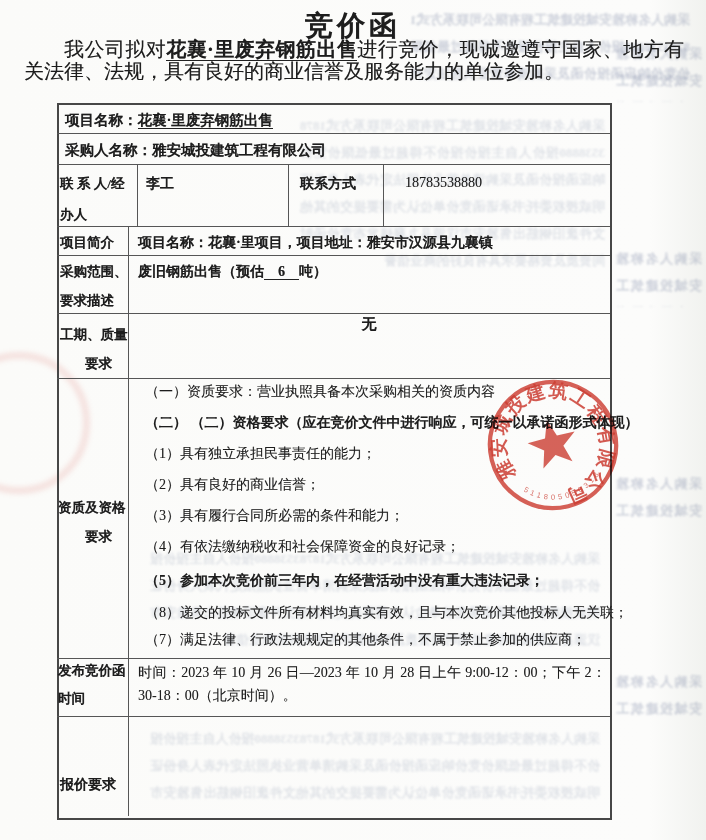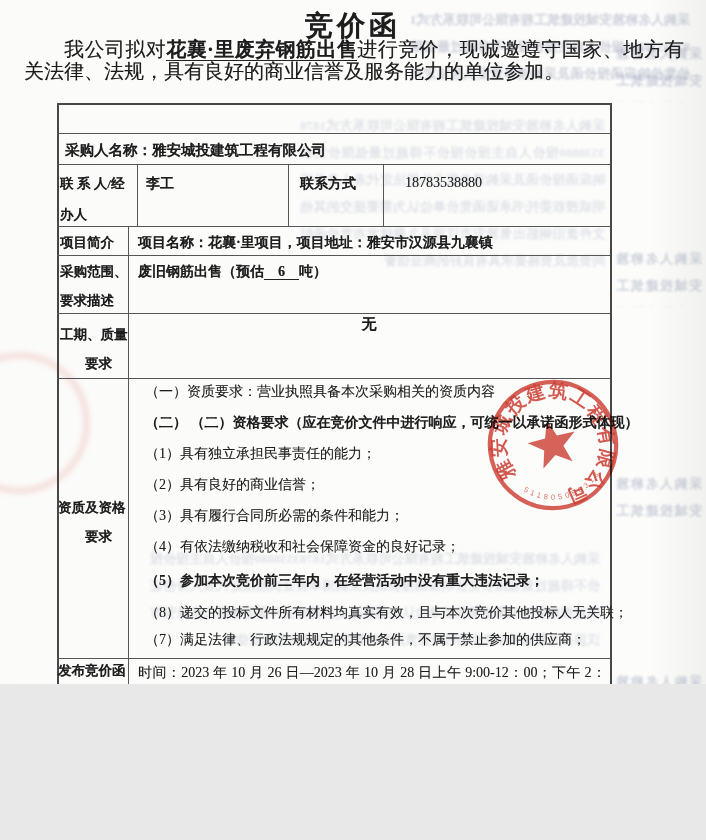--- a/index.html
+++ b/index.html
@@ -1,17 +1,17 @@
 <!DOCTYPE html>
 <html><head>
 <meta charset="utf-8">
 <style>
   html,body{margin:0;padding:0;background:#e8e8e8;}
   .page{
-    position:relative;width:706px;height:684px;overflow:hidden;
+    position:relative;width:706px;height:840px;overflow:hidden;
     background:linear-gradient(90deg,#fbfbf9 0%,#fcfcfb 92%,#f1f2ef 100%);
     font-family:"Liberation Serif","DejaVu Serif",serif;
     color:#1d1d1d;
   }
   .abs{position:absolute;}
   .title{width:706px;text-align:center;font-size:28px;font-weight:700;letter-spacing:4px;text-shadow:.3px .3px 0 rgba(0,0,0,.5);}
   .intro{font-size:20px;line-height:22px;text-align:justify;text-indent:2em;text-shadow:.2px .2px 0 rgba(0,0,0,.4);}
   .u{border-bottom:1.2px solid #222;}
   .tline,.vline{background:transparent;}
   .tline{border-top:1.5px solid #565656;height:0;}
@@ -61,20 +61,21 @@
   <div class="abs tline" style="left:57px;top:313px;width:553px;"></div>
   <div class="abs tline" style="left:57px;top:378px;width:553px;"></div>
   <div class="abs tline" style="left:57px;top:658px;width:553px;"></div>
   <div class="abs tline" style="left:57px;top:716px;width:553px;"></div>
 
   <div class="abs vline" style="left:128px;top:226px;height:590px;"></div>
   <div class="abs vline" style="left:137px;top:164px;height:62px;"></div>
   <div class="abs vline" style="left:288px;top:164px;height:62px;"></div>
   <div class="abs vline" style="left:383px;top:164px;height:62px;"></div>
 
+  <div class="abs val b" style="left:65px;top:111px;font-size:14.5px;"><span>项目名称：</span><span class="u">花襄·里废弃钢筋出售</span></div>
 
   <div class="abs val b" style="left:65px;top:141px;font-size:14.5px;text-align:right;">采购人名称：雅安城投建筑工程有限公司</div>
 
   <div class="abs lbl" style="left:60px;top:175px;">联 系 人/经</div>
   <div class="abs lbl" style="left:60px;top:206px;">办人</div>
   <div class="abs val b" style="left:146px;top:175px;">李工</div>
   <div class="abs lbl" style="left:300px;top:175px;font-size:14px;">联系方式</div>
   <div class="abs val" style="left:405px;top:175px;">18783538880</div>
 
   <div class="abs lbl" style="left:60px;top:234px;">项目简介</div>

